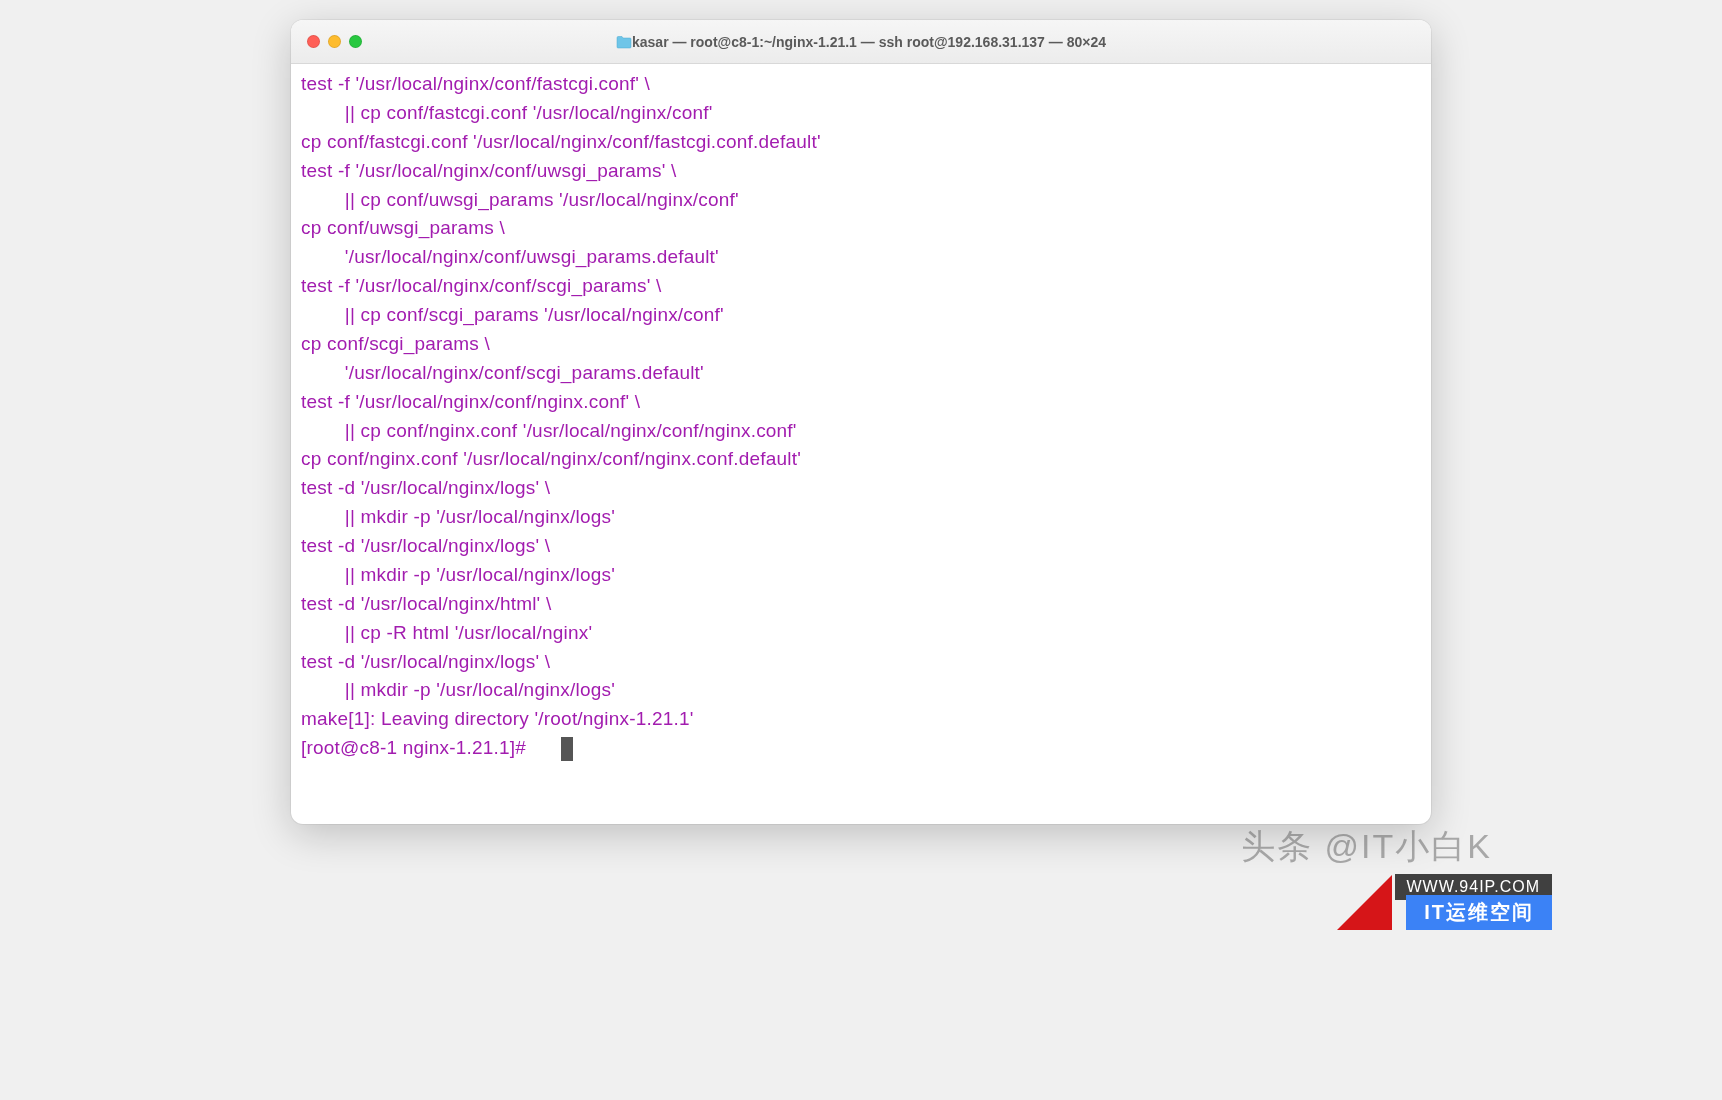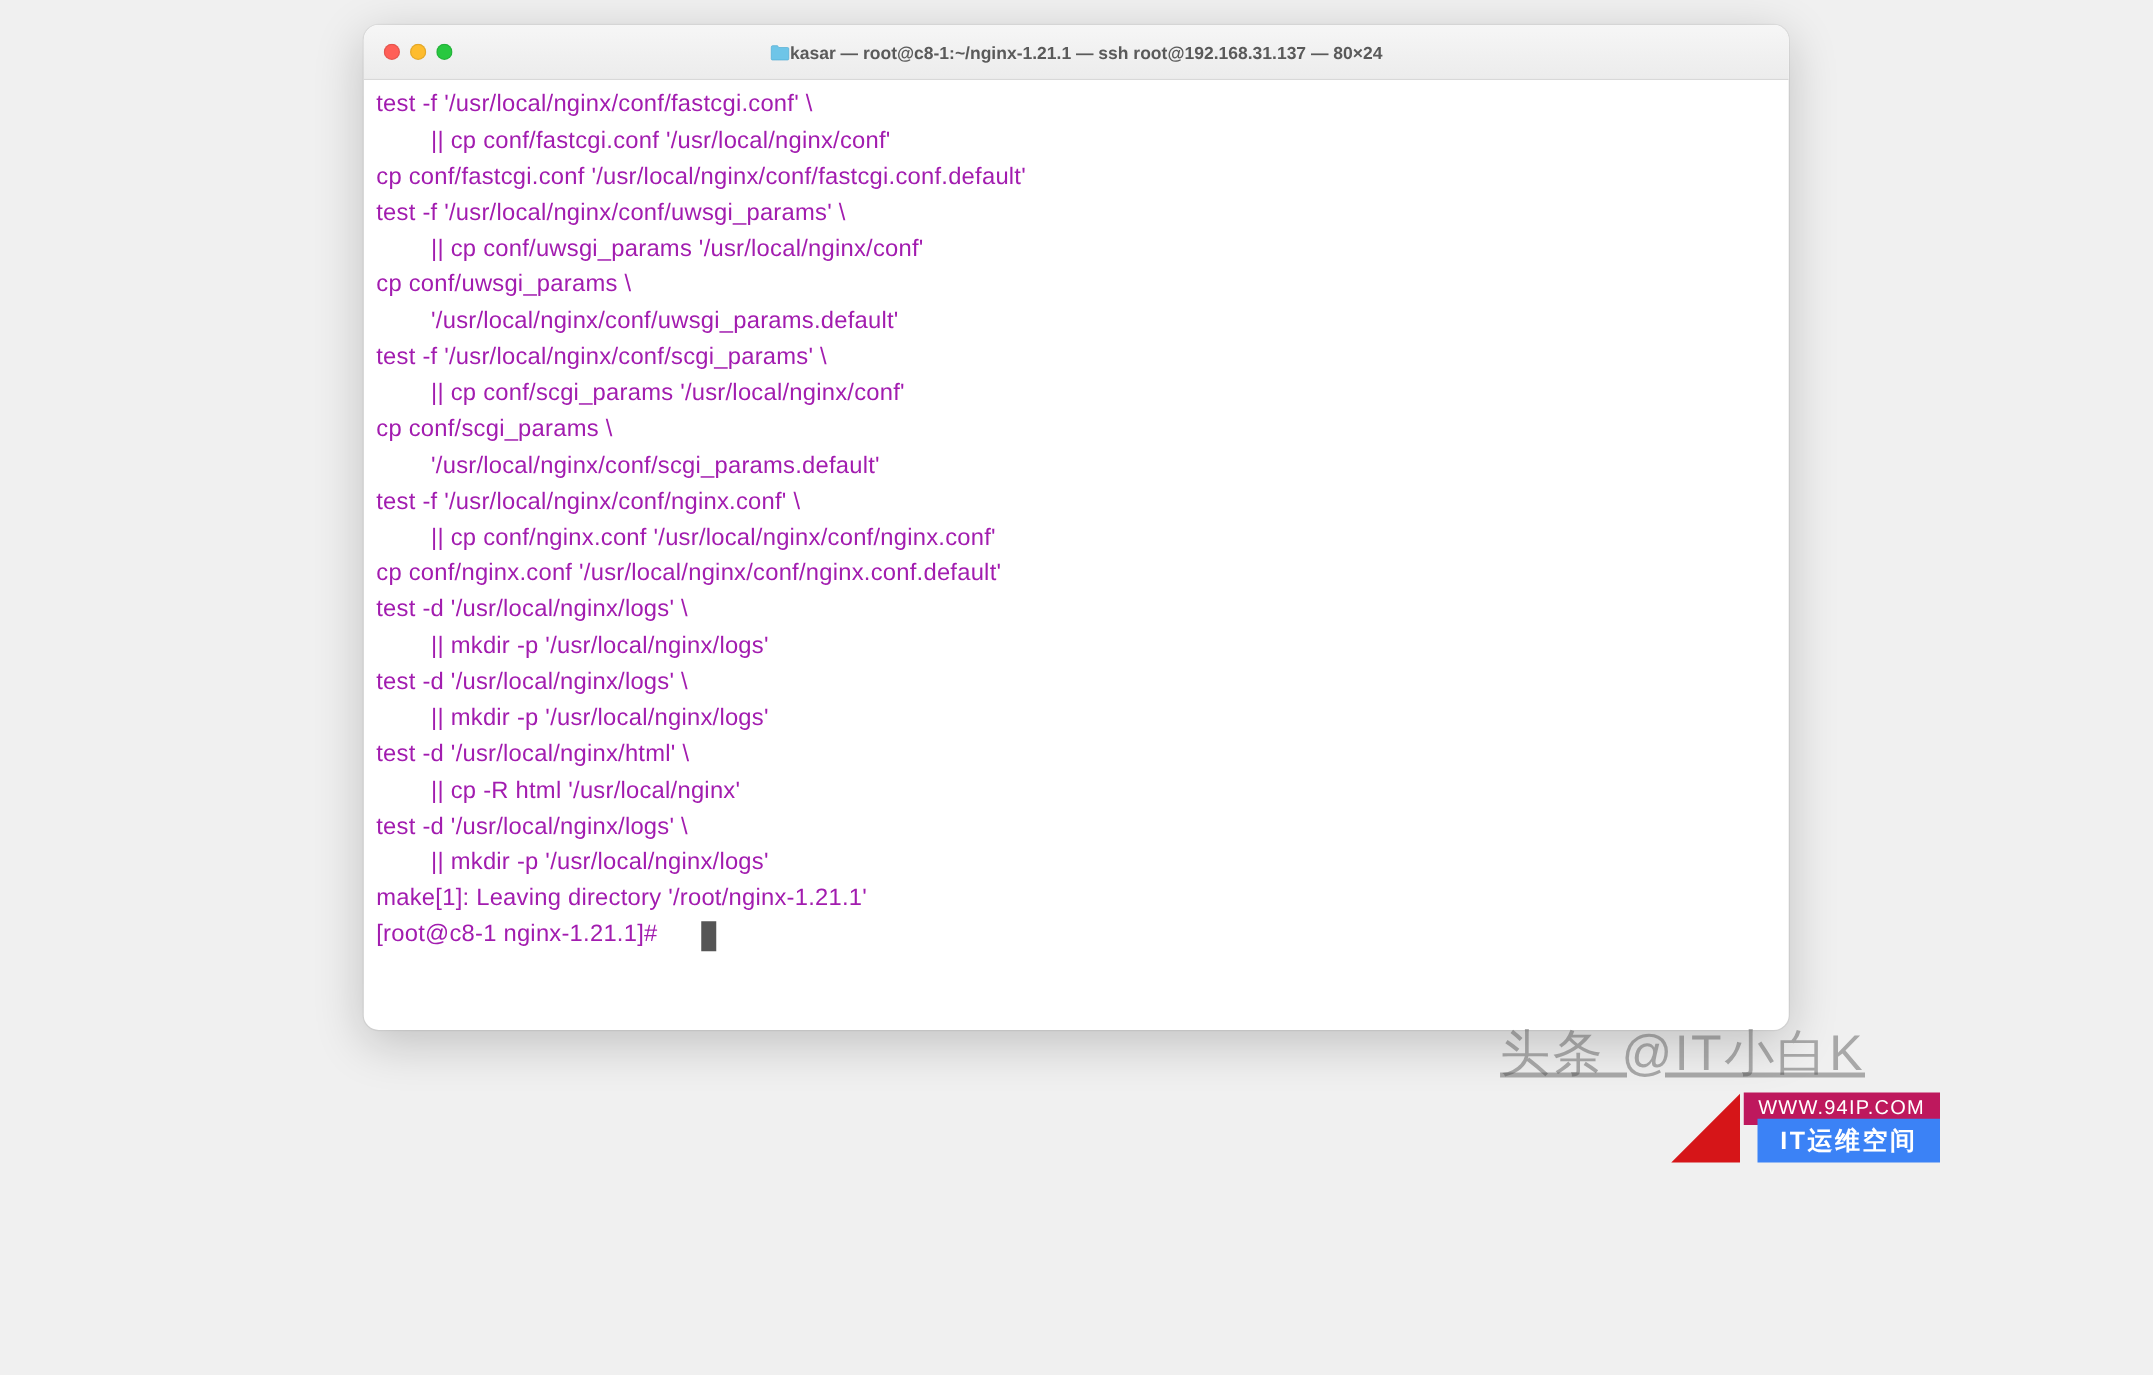--- a/index.html
+++ b/index.html
@@ -82,32 +82,31 @@
       width: 12px;
       height: 24px;
       background: #555;
       margin-left: 2px;
       vertical-align: text-bottom;
     }
     .watermark-a {
       position: absolute;
       right: 230px;
       bottom: 230px;
-      font-size: 40px;
+      font-size: 34px;
       font-weight: 500;
       color: rgba(80,80,80,0.45);
       letter-spacing: 2px;
       font-family: -apple-system, sans-serif;
-      text-decoration: underline;
     }
     .watermark-b {
       position: absolute;
       right: 170px;
       bottom: 200px;
-      background: #be185d;
+      background: #404040;
       color: #fff;
       font-size: 16px;
       padding: 4px 12px;
       font-weight: 500;
       letter-spacing: 1px;
     }
     .watermark-c {
       position: absolute;
       right: 170px;
       bottom: 170px;

